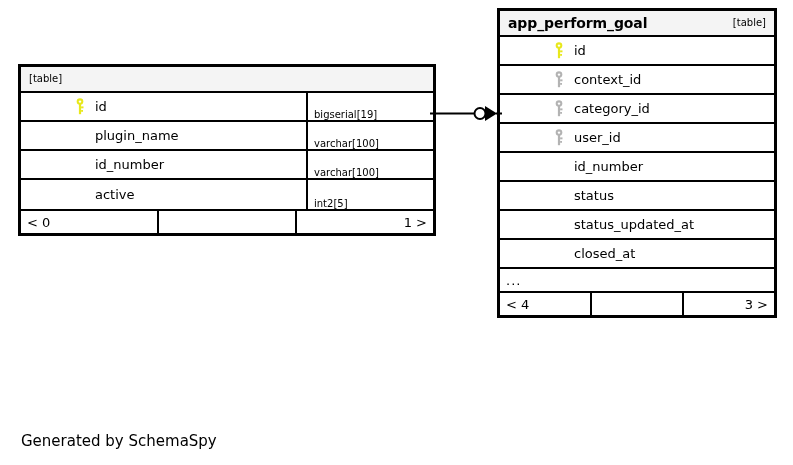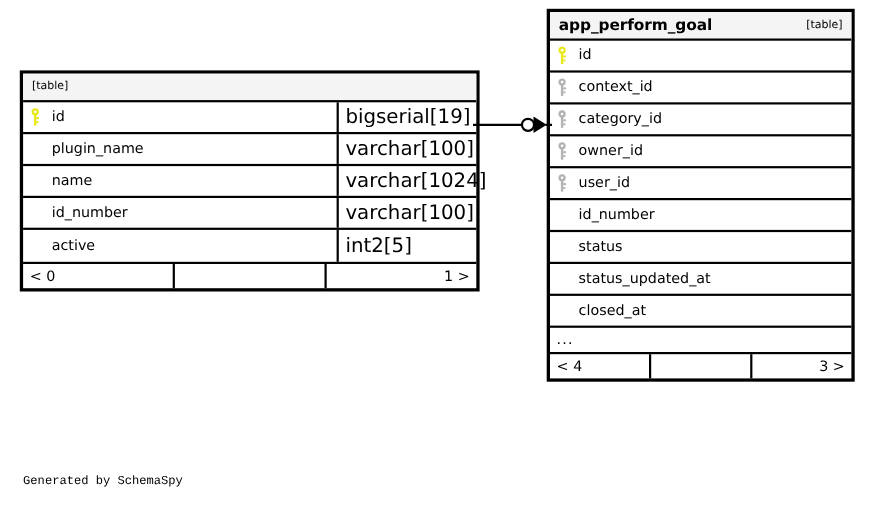--- a/index.html
+++ b/index.html
@@ -56,42 +56,43 @@
     display: flex;
     flex-direction: column;
   }
 
   .col-row {
     display: flex;
     align-items: stretch;
     border-bottom: 2px solid #000000;
     height: 29px;
     box-sizing: border-box;
+    padding-left: 48px;
   }
   .col-row:last-child {
     border-bottom: none;
   }
 
   .col-name {
     display: flex;
     align-items: center;
     flex: 1 1 auto;
     padding-left: 7px;
     font-size: 13px;
     white-space: nowrap;
     overflow: hidden;
   }
   .col-type {
     display: flex;
-    align-items: center;
+    align-items: flex-end;
     flex: 0 0 auto;
     width: 119px;
     border-left: 2px solid #000000;
     padding-left: 6px;
-    font-size: 18px;
+    font-size: 10px;
     white-space: nowrap;
   }
 
   
   .keyslot {
     flex: 0 0 auto;
     width: 19px;
     display: flex;
     align-items: center;
     justify-content: flex-start;
@@ -134,23 +135,22 @@
     top: 100px;
     width: 72px;
     height: 28px;
   }
 
   
   .caption {
     position: absolute;
     left: 21px;
     top: 432px;
-    font-size: 11px;
-    white-space: nowrap;
-    font-family: Liberation Mono, monospace;
+    font-size: 15px;
+    white-space: nowrap;
   }
 </style>
 </head>
 <body>
 
 <div class="canvas">
 
   <div class="entity" id="entity-0" style="left:18px; top:64px; width:418px;">
 
     <div class="entity-header">
@@ -175,29 +175,20 @@
             <span>bigserial[19]</span>
           </div>
         </div>
         <div class="col-row">
           <div class="col-name">
             <span class="keyslot"></span>
             <span>plugin_name</span>
           </div>
           <div class="col-type">
             <span>varchar[100]</span>
-          </div>
-        </div>
-        <div class="col-row">
-          <div class="col-name">
-            <span class="keyslot"></span>
-            <span>name</span>
-          </div>
-          <div class="col-type">
-            <span>varchar[1024]</span>
           </div>
         </div>
         <div class="col-row">
           <div class="col-name">
             <span class="keyslot"></span>
             <span>id_number</span>
           </div>
           <div class="col-type">
             <span>varchar[100]</span>
           </div>
@@ -274,34 +265,20 @@
           <div class="col-name">
             <span class="keyslot">
               <svg width="11" height="17" viewBox="0 0 11 17">
                 <circle cx="4" cy="3.6" r="3.3" fill="#b3b3b3"></circle>
                 <circle cx="4" cy="3.6" r="1.2" fill="#ffffff"></circle>
                 <rect x="2.9" y="5.6" width="2.2" height="10.6" fill="#b3b3b3"></rect>
                 <rect x="5.1" y="8.4" width="2.4" height="1.9" fill="#b3b3b3"></rect>
                 <rect x="5.1" y="12.0" width="1.9" height="1.8" fill="#b3b3b3"></rect>
               </svg>
             </span>
-            <span>owner_id</span>
-          </div>
-        </div>
-        <div class="col-row">
-          <div class="col-name">
-            <span class="keyslot">
-              <svg width="11" height="17" viewBox="0 0 11 17">
-                <circle cx="4" cy="3.6" r="3.3" fill="#b3b3b3"></circle>
-                <circle cx="4" cy="3.6" r="1.2" fill="#ffffff"></circle>
-                <rect x="2.9" y="5.6" width="2.2" height="10.6" fill="#b3b3b3"></rect>
-                <rect x="5.1" y="8.4" width="2.4" height="1.9" fill="#b3b3b3"></rect>
-                <rect x="5.1" y="12.0" width="1.9" height="1.8" fill="#b3b3b3"></rect>
-              </svg>
-            </span>
             <span>user_id</span>
           </div>
         </div>
         <div class="col-row">
           <div class="col-name">
             <span class="keyslot"></span>
             <span>id_number</span>
           </div>
         </div>
         <div class="col-row">

